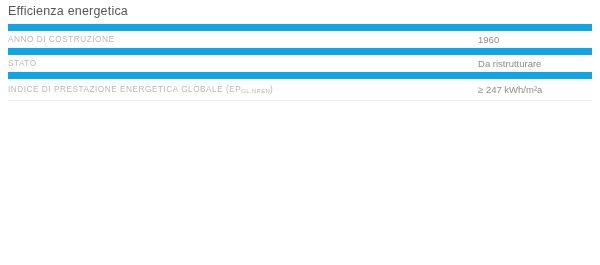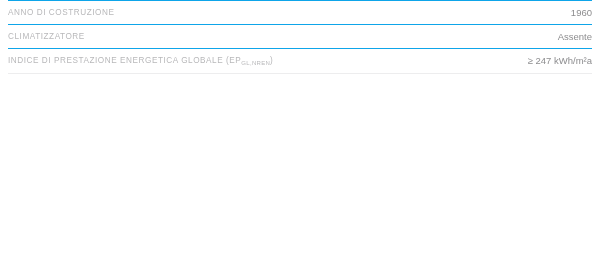--- a/index.html
+++ b/index.html
@@ -31,39 +31,38 @@
     line-height: 14px;
   }
 
   .spec-table {
     width: 100%;
     border-collapse: collapse;
   }
 
   .spec-row {
     height: 24px;
-    border-top: 1px solid #0ea5e9;
+    border-top: 7px solid #0ea5e9;
   }
 
   .spec-label {
     font-size: 8.2px;
     letter-spacing: 0.55px;
     color: #b8b8ba;
     text-transform: uppercase;
     text-align: left;
     font-weight: 400;
     white-space: nowrap;
     vertical-align: middle;
     padding: 0;
   }
 
   .spec-value {
     font-size: 9.5px;
     color: #8d8d8f;
-    text-align: right;
     font-weight: 400;
     white-space: nowrap;
     vertical-align: middle;
     padding: 0;
   }
 
   .sub {
     font-size: 6px;
     letter-spacing: 0.3px;
     vertical-align: baseline;
@@ -82,35 +81,36 @@
     position: relative;
     height: 83px;
     width: 600px;
   }
 </style>
 </head>
 <body>
 
 <div class="panel">
 
+  <div class="panel-title">Efficienza energetica</div>
 
   <table class="spec-table">
     <tbody>
 
       <tr class="spec-row">
         <td class="spec-label">ANNO DI COSTRUZIONE</td>
         <td class="spec-value">1960</td>
       </tr>
 
+      <tr class="spec-row">
+        <td class="spec-label">STATO</td>
+        <td class="spec-value">Da ristrutturare</td>
+      </tr>
 
 
-      <tr class="spec-row">
-        <td class="spec-label">CLIMATIZZATORE</td>
-        <td class="spec-value">Assente</td>
-      </tr>
 
 
       <tr class="spec-row">
         <td class="spec-label"><span>INDICE DI PRESTAZIONE ENERGETICA GLOBALE (EP</span><span class="sub">GL,NREN</span><span>)</span></td>
         <td class="spec-value">≥ 247 kWh/m²a</td>
       </tr>
 
     </tbody>
   </table>
   <div class="table-bottom-rule"></div>

